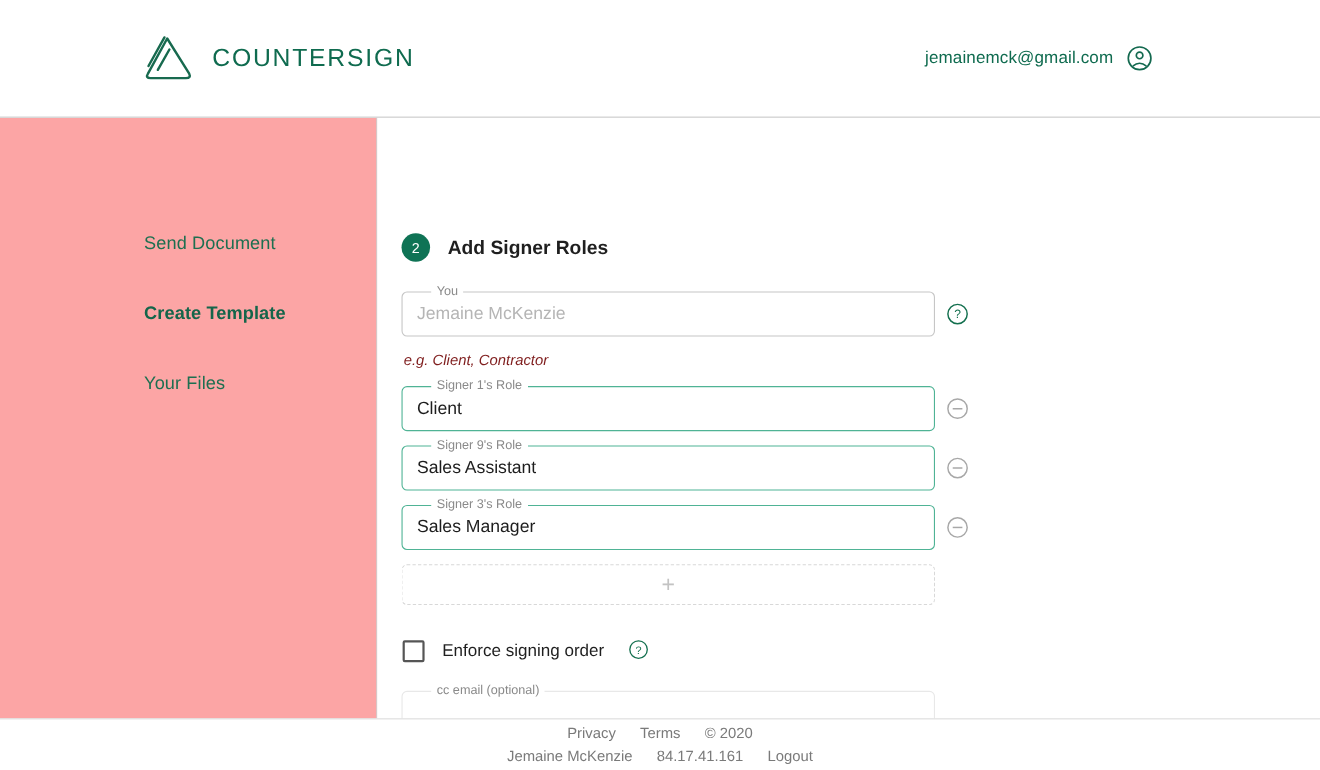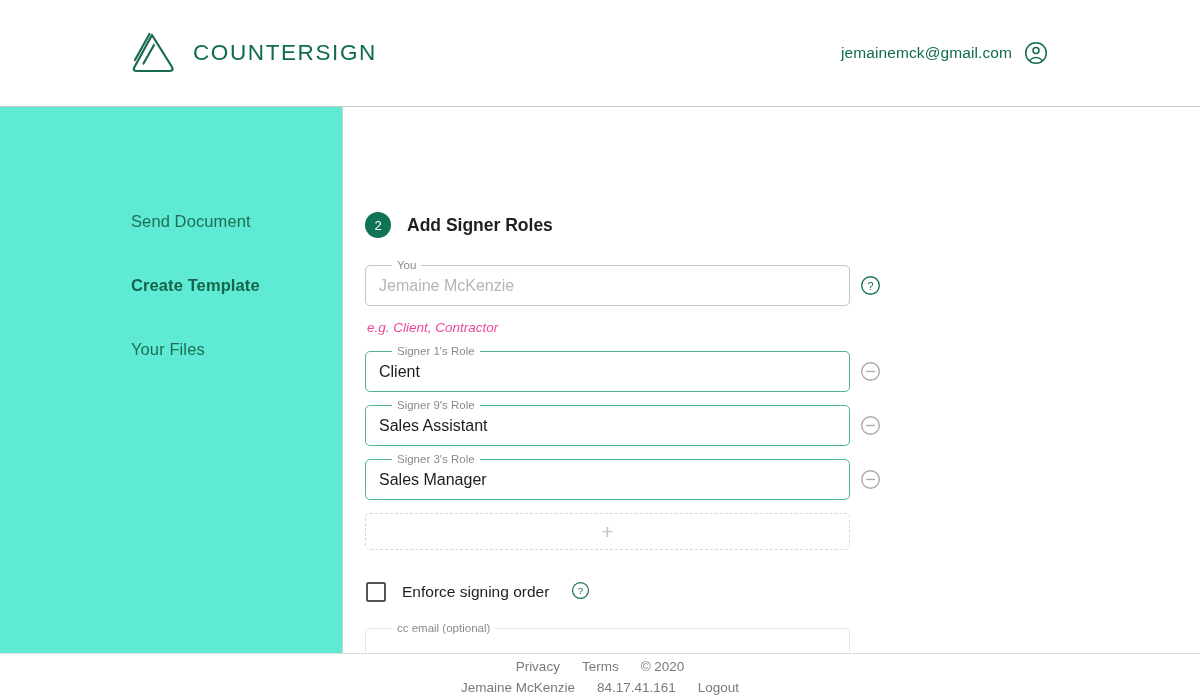--- a/index.html
+++ b/index.html
@@ -46,21 +46,21 @@
   .page-body {
     display: flex;
     height: 569px;
     position: relative;
   }
   .sidebar {
     width: 343px;
     flex: 0 0 343px;
     padding: 105px 0 0 131px;
     border-right: 1px solid #cfcfcf;
-    background: #5eead4;
+    background: #fca5a5;
   }
   .nav-item {
     font-size: 16.5px;
     color: #1d6f50;
     margin-bottom: 45px;
     cursor: pointer;
     letter-spacing: 0.1px;
   }
   .nav-item.active { font-weight: bold; color: #14654a; }
 
@@ -121,21 +121,21 @@
   .outlined .value.placeholder { color: #b5b5b5; }
 
   .icon-btn {
     width: 21px; height: 21px;
     display: block;
     cursor: pointer;
   }
 
   .hint-italic {
     font-size: 13.5px;
-    color: #ec4899;
+    color: #7f1d1d;
     font-style: italic;
     margin: 14px 0 16px 2px;
   }
 
   .add-row {
     width: 485px;
     height: 37px;
     border: 1.5px dashed #d8d8d8;
     border-radius: 5px;
     display: flex;

